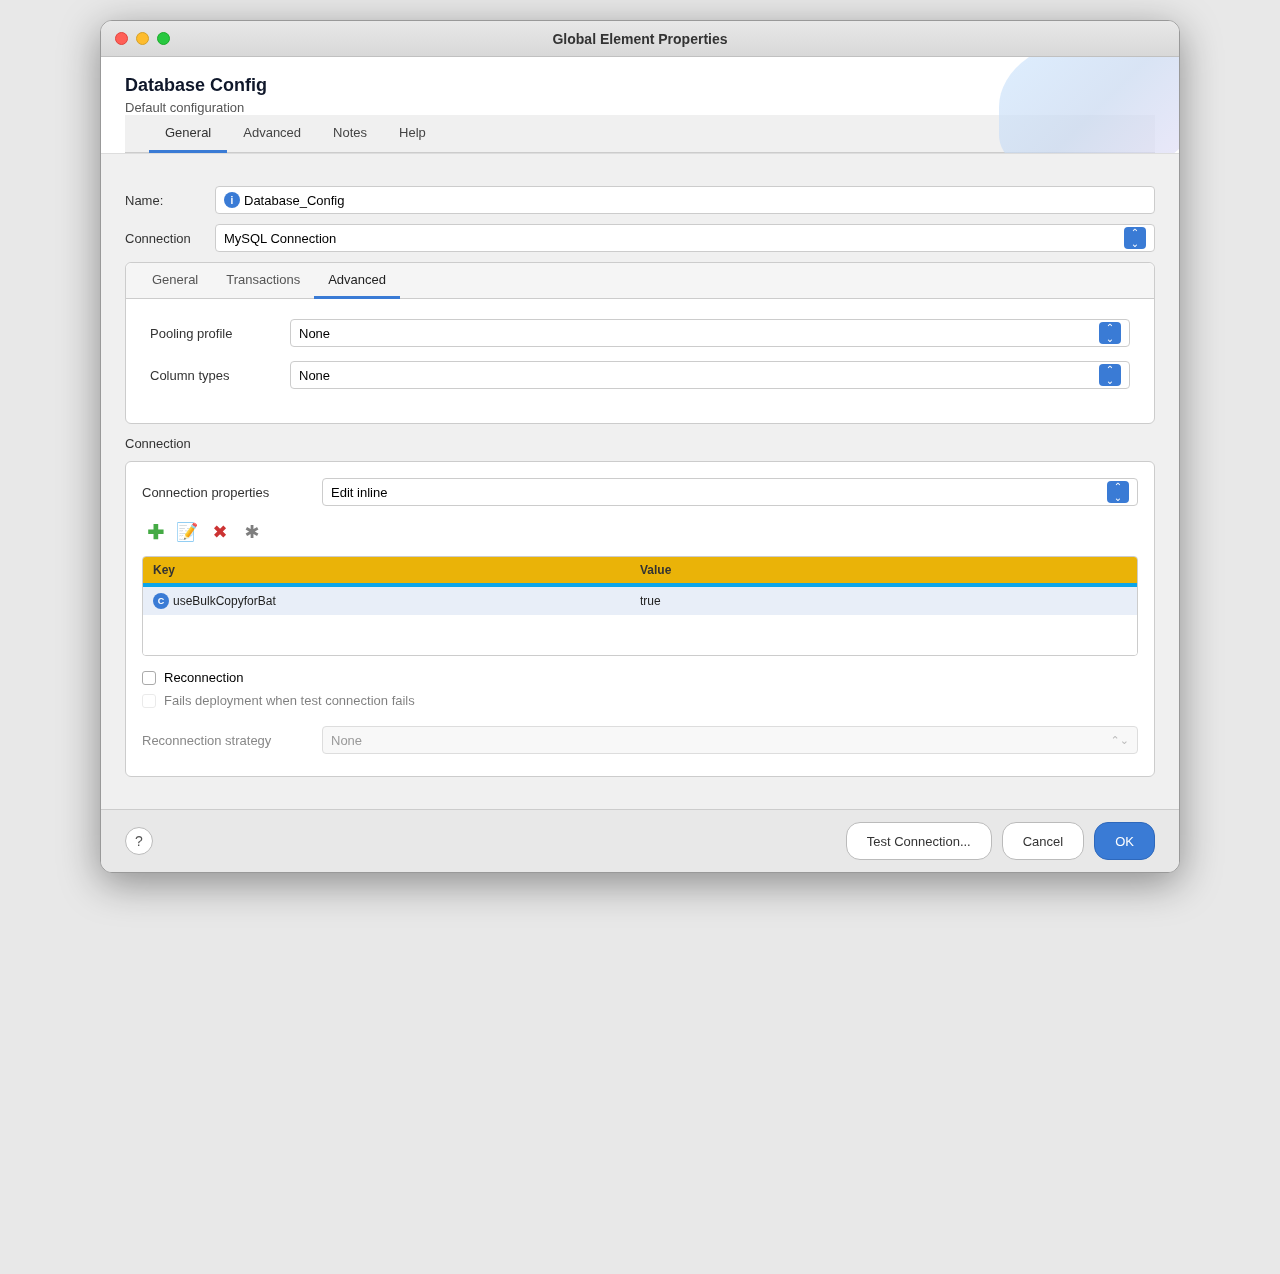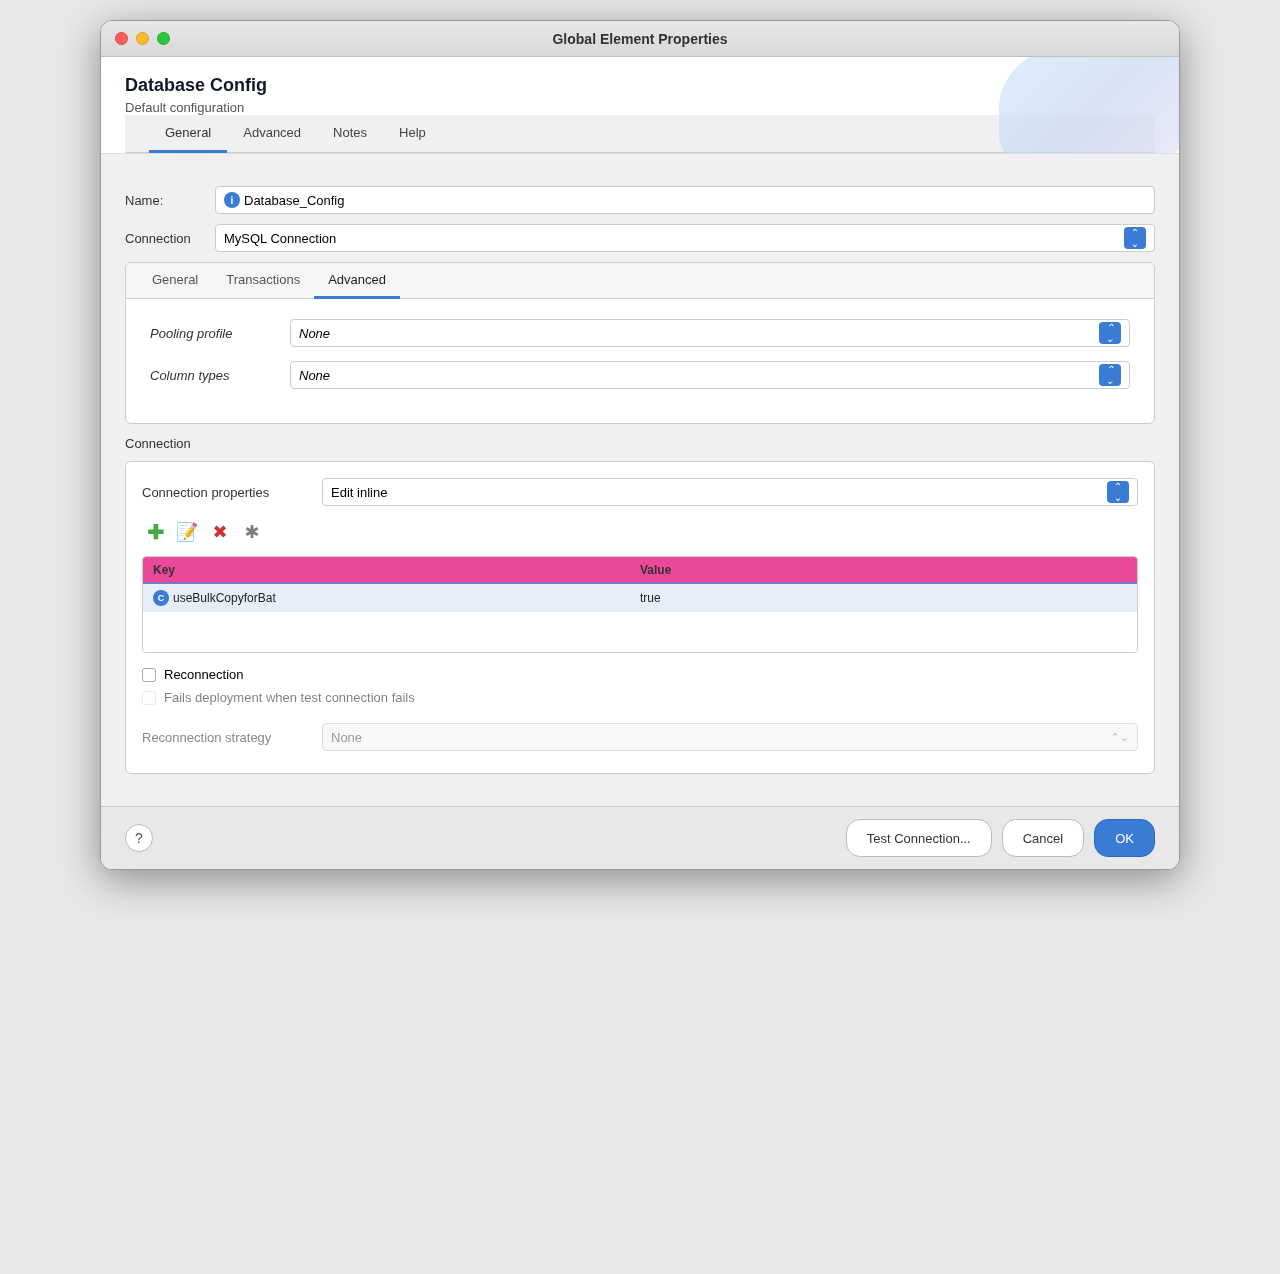--- a/index.html
+++ b/index.html
@@ -194,21 +194,20 @@
       margin-bottom: -1px;
       user-select: none;
     }
     .inner-tab.active {
       color: #222;
       font-weight: 500;
       border-bottom: 3px solid #3a7bd5;
     }
     .inner-content {
       padding: 20px 24px;
-      font-style: italic;
     }
     .inner-field-row {
       display: flex;
       align-items: center;
       margin-bottom: 14px;
     }
     .inner-field-label {
       min-width: 140px;
       font-size: 13px;
       color: #333;
@@ -252,22 +251,22 @@
       font-size: 18px;
     }
     .table-container {
       border: 1px solid #ccc;
       border-radius: 4px;
       overflow: hidden;
     }
     .table-header {
       display: grid;
       grid-template-columns: 1fr 1fr;
-      background: #ec4899;
-      border-bottom: 1px solid #0ea5e9;
+      background: #eab308;
+      border-bottom: 4px solid #0ea5e9;
       padding: 6px 10px;
     }
     .table-col-header {
       font-size: 12px;
       font-weight: 600;
       color: #333;
     }
     .table-row {
       display: grid;
       grid-template-columns: 1fr 1fr;

